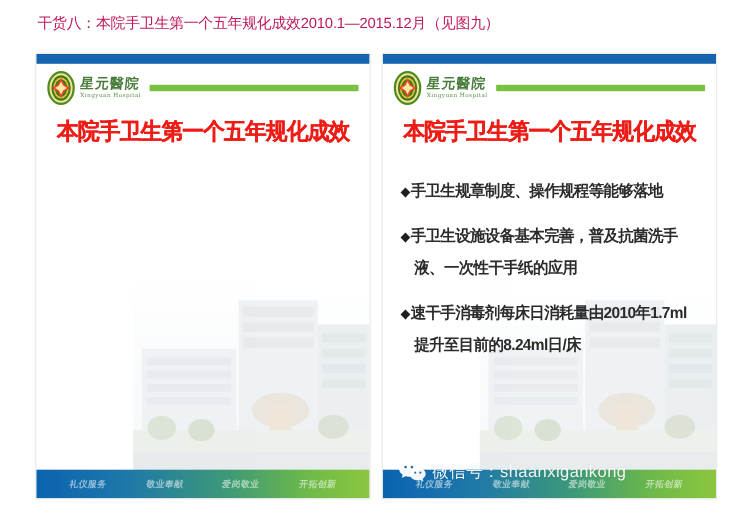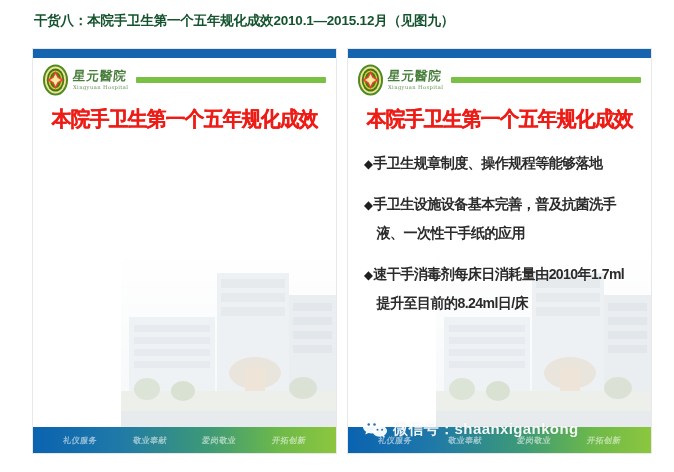--- a/index.html
+++ b/index.html
@@ -19,22 +19,22 @@
     background: #ffffff;
   }
 
   
   .page-heading {
     position: absolute;
     left: 34px;
     top: 12px;
     width: 620px;
     font-size: 13.5px;
-    font-weight: bold;
-    color: #14532d;
+    font-weight: normal;
+    color: #be185d;
     letter-spacing: -0.2px;
     white-space: nowrap;
     line-height: 18px;
   }
 
   
   .slides {
     position: absolute;
     left: 32px;
     top: 48px;
@@ -173,21 +173,21 @@
   }
 
   .bullet .dia {
     font-size: 12px;
     line-height: 1;
     margin-right: 1px;
     color: #1f1f1f;
   }
 
   .slide-left .bullets  { top: 98px; }
-  .slide-right .bullets { top: 100px; }
+  .slide-right .bullets { top: 111px; }
 
   
   .slide-footer {
     position: absolute;
     left: 0;
     bottom: 0;
     width: 100%;
     height: 26px;
     background: linear-gradient(to right, #0a63b0 0%, #1f79a8 28%, #3e9a76 58%, #6fba48 82%, #8cc63f 100%);
     display: flex;
@@ -216,21 +216,21 @@
     gap: 5px;
     z-index: 30;
     pointer-events: none;
   }
 
   .wechat-icon { width: 26px; height: 22px; flex: 0 0 auto; }
 
   .watermark-text {
     font-size: 15px;
     color: rgba(255,255,255,0.92);
-    font-weight: bold;
+    font-weight: normal;
     letter-spacing: 0.4px;
     white-space: nowrap;
     text-shadow: 0 0 2px rgba(0,0,0,0.10);
   }
 </style>
 </head>
 <body>
 
 <div id="page">
 

